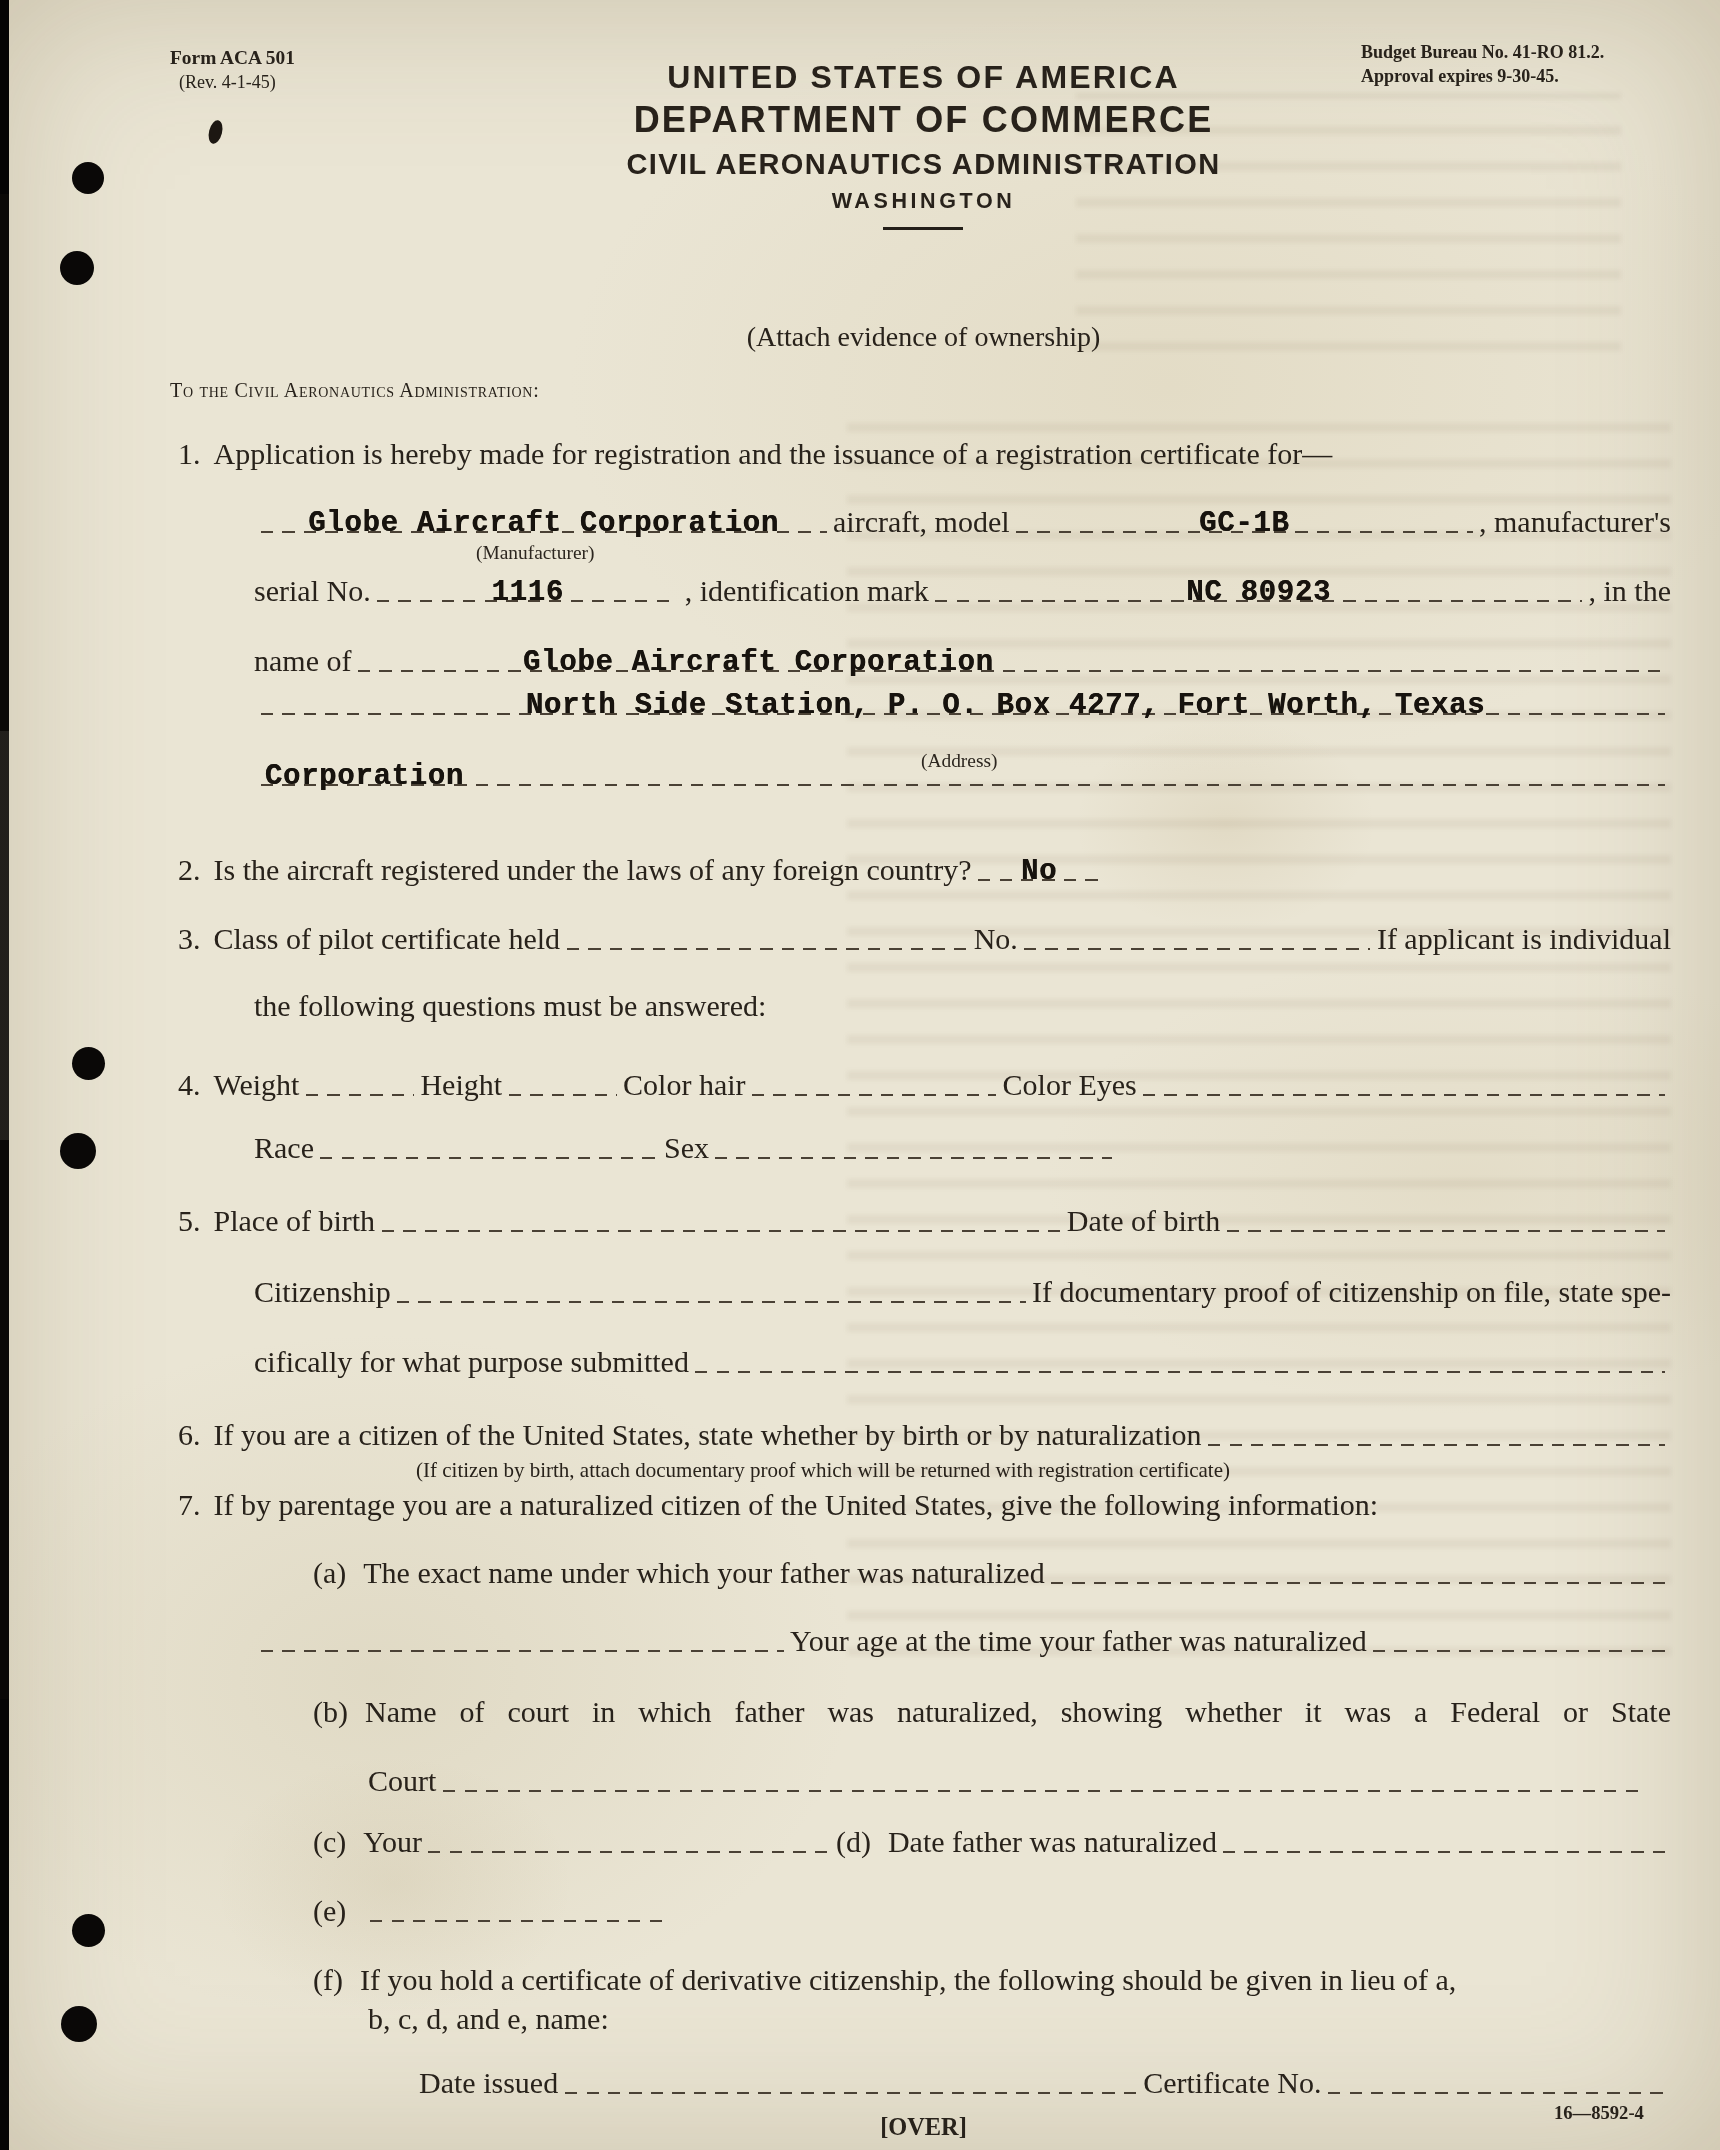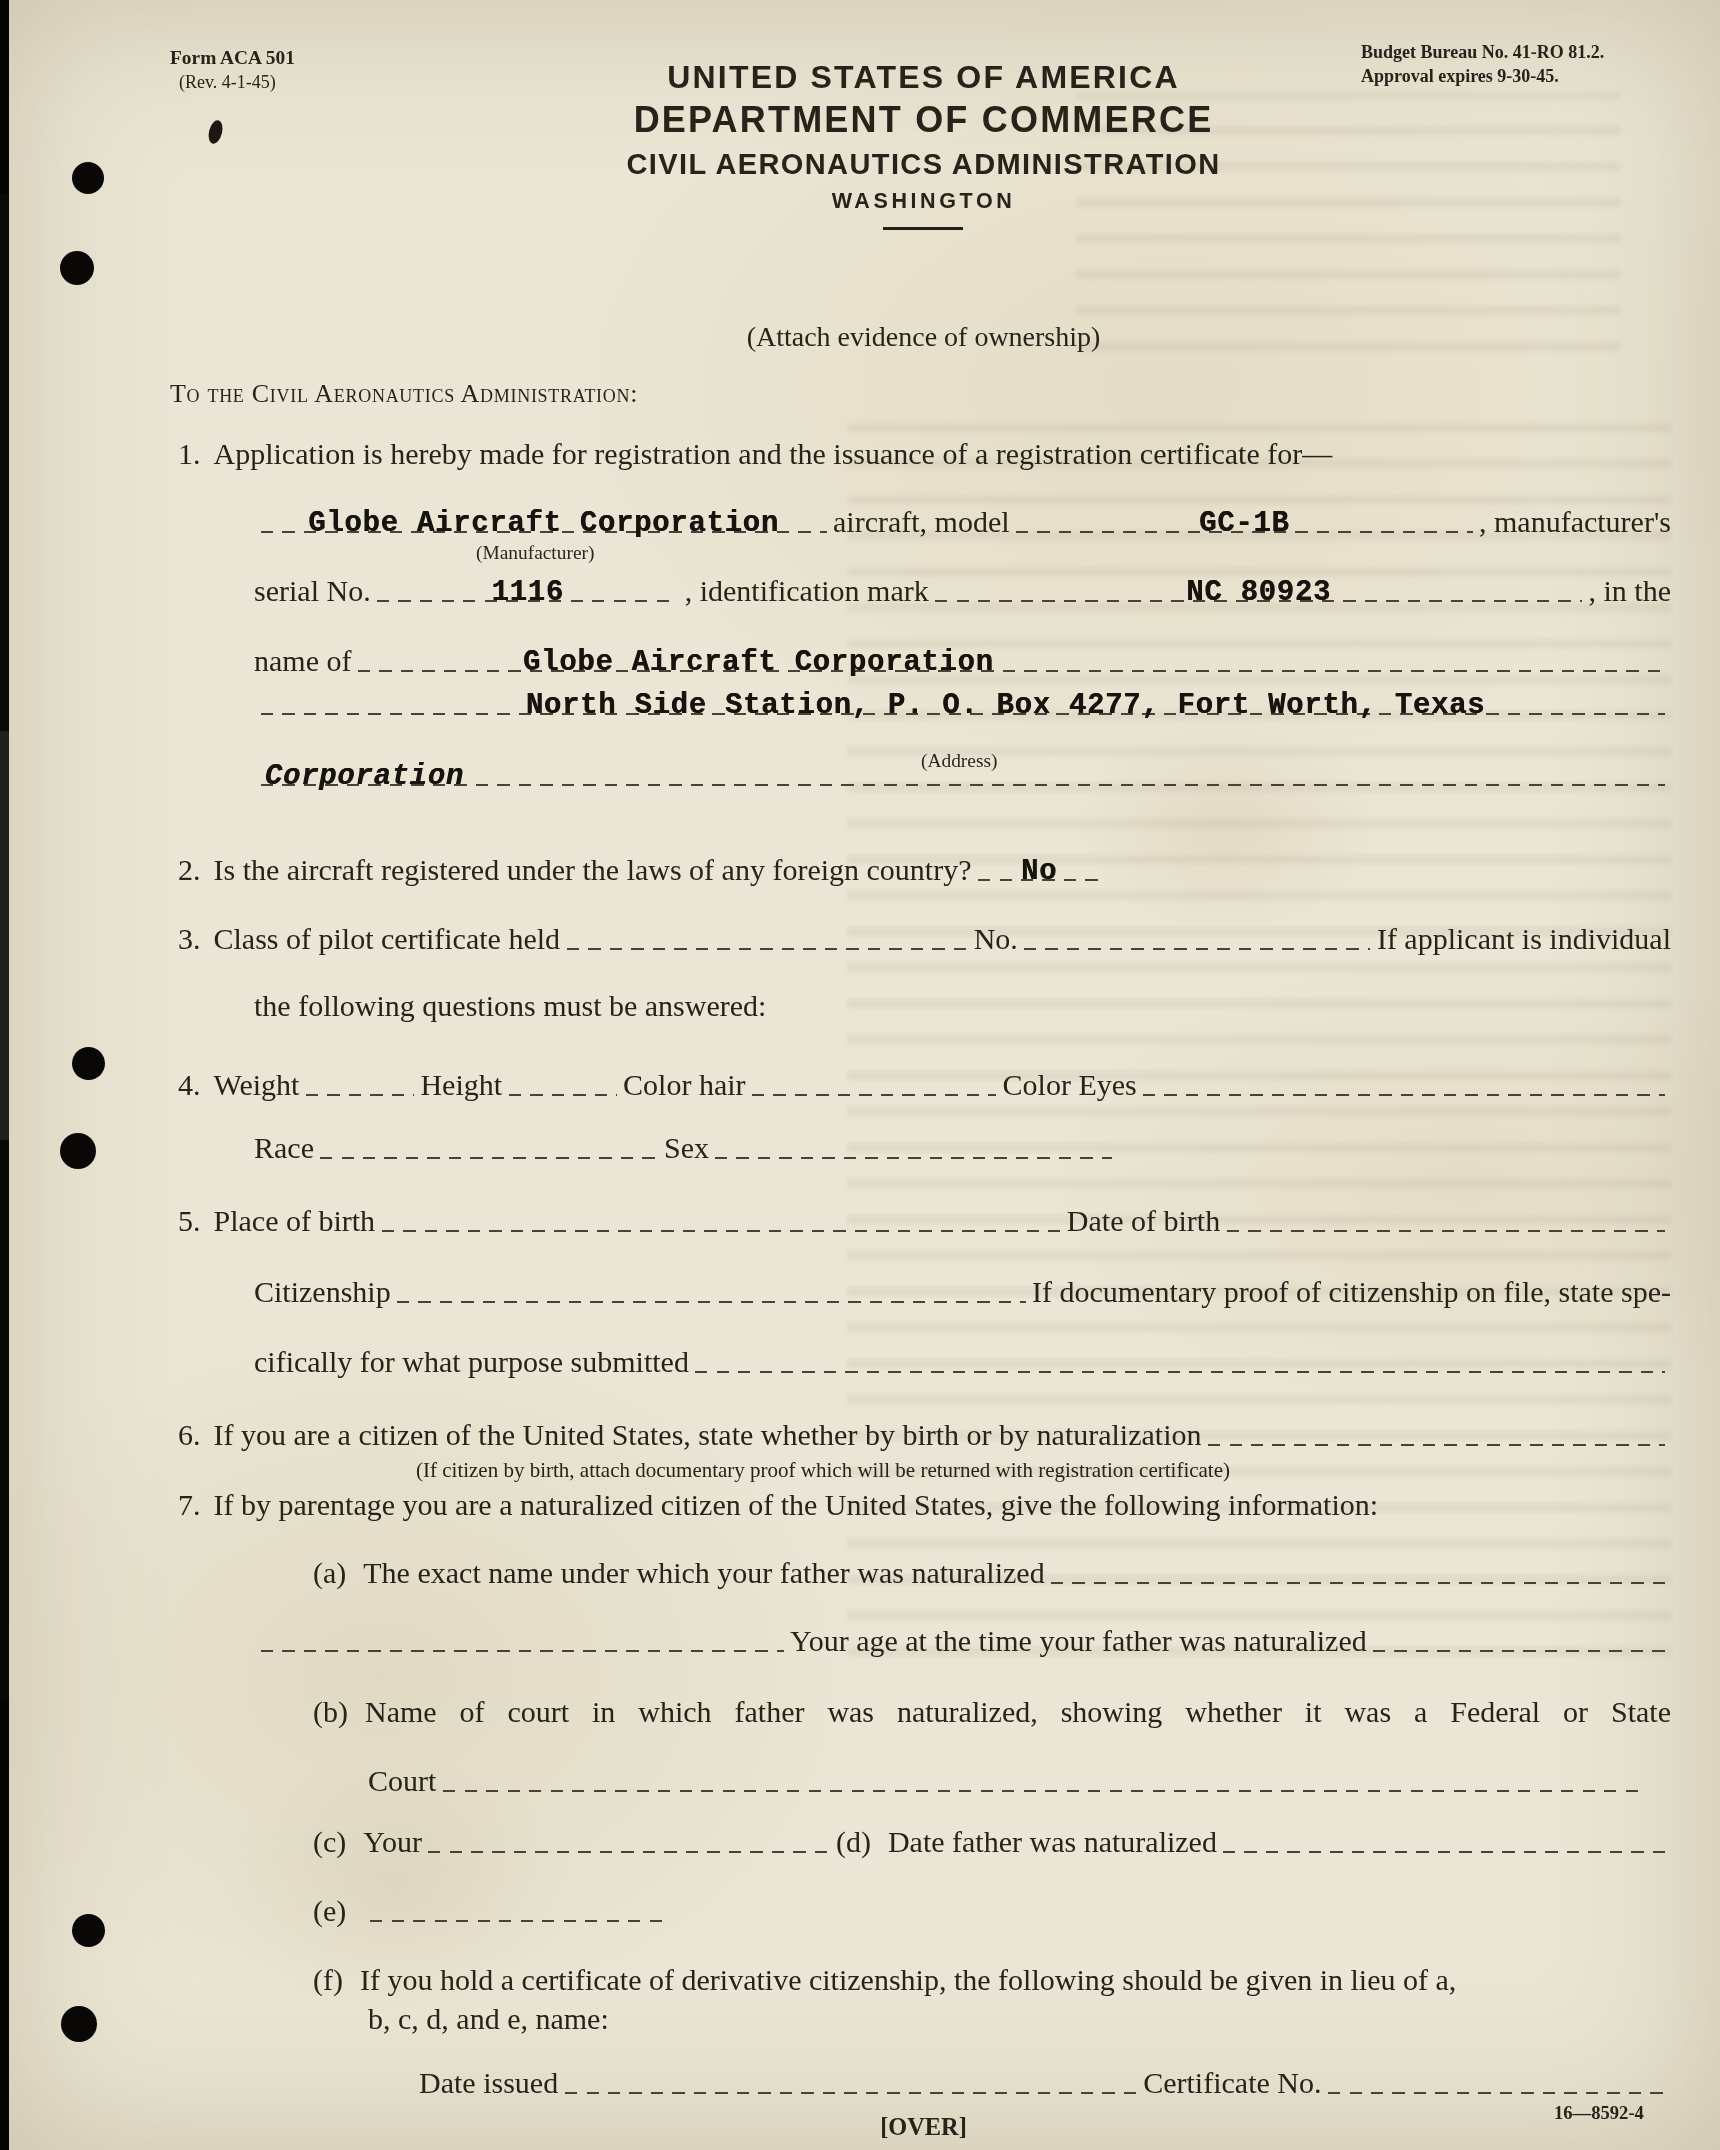--- a/index.html
+++ b/index.html
@@ -73,21 +73,21 @@
   </div>
 
   <div class="crow sans" style="top:59px;font-size:32px;letter-spacing:2.2px;">UNITED STATES OF AMERICA</div>
   <div class="crow sans" style="top:99px;font-size:36px;letter-spacing:2.2px;">DEPARTMENT OF COMMERCE</div>
   <div class="crow sans" style="top:148px;font-size:29px;letter-spacing:1.4px;">CIVIL AERONAUTICS ADMINISTRATION</div>
   <div class="crow sans" style="top:189px;font-size:21.5px;letter-spacing:3.6px;">WASHINGTON</div>
   <div class="rule" style="left:883px;top:227px;width:80px;height:2.9px;"></div>
 
   <div class="crow" style="top:321px;font-size:28px;">(Attach evidence of ownership)</div>
 
-  <div class="row smallcaps" style="left:170px;top:379px;font-size:26px;">To the Civil Aeronautics Administration:</div>
+  <div class="row smallcaps" style="left:170px;top:379px;font-size:20px;">To the Civil Aeronautics Administration:</div>
 
   <div class="row" style="left:178px;top:437px;right:50px;">
     <span class="num">1.</span>
     <span>Application is hereby made for registration and the issuance of a registration certificate for—</span>
   </div>
 
   <div class="row" style="left:254px;top:505px;right:50px;">
     <span class="blank" style="width:566px;"><span class="fill">Globe Aircraft Corporation</span></span>
     <span>aircraft, model</span>
     <span class="blank bf"><span class="fill">GC-1B</span></span>
@@ -107,21 +107,21 @@
     <span>name of</span>
     <span class="blank bf"><span class="fill left" style="padding-left:165px;">Globe Aircraft Corporation</span></span>
   </div>
 
   <div class="row" style="left:254px;top:713px;right:50px;">
     <span class="blank bf"><span class="fill" style="left:86px;">North Side Station, P. O. Box 4277, Fort Worth, Texas</span></span>
   </div>
   <div class="caption" style="left:921px;top:750px;">(Address)</div>
 
   <div class="row" style="left:254px;top:784px;right:50px;">
-    <span class="blank bf"><span class="fill left" style="padding-left:4.3px;font-style:italic;">Corporation</span></span>
+    <span class="blank bf"><span class="fill left" style="padding-left:4.3px;">Corporation</span></span>
   </div>
 
   <div class="row" style="left:178px;top:853px;">
     <span class="num">2.</span>
     <span>Is the aircraft registered under the laws of any foreign country?</span>
     <span class="blank" style="width:122px;"><span class="fill">No</span></span>
   </div>
 
   <div class="row" style="left:178px;top:922px;right:50px;">
     <span class="num">3.</span>

